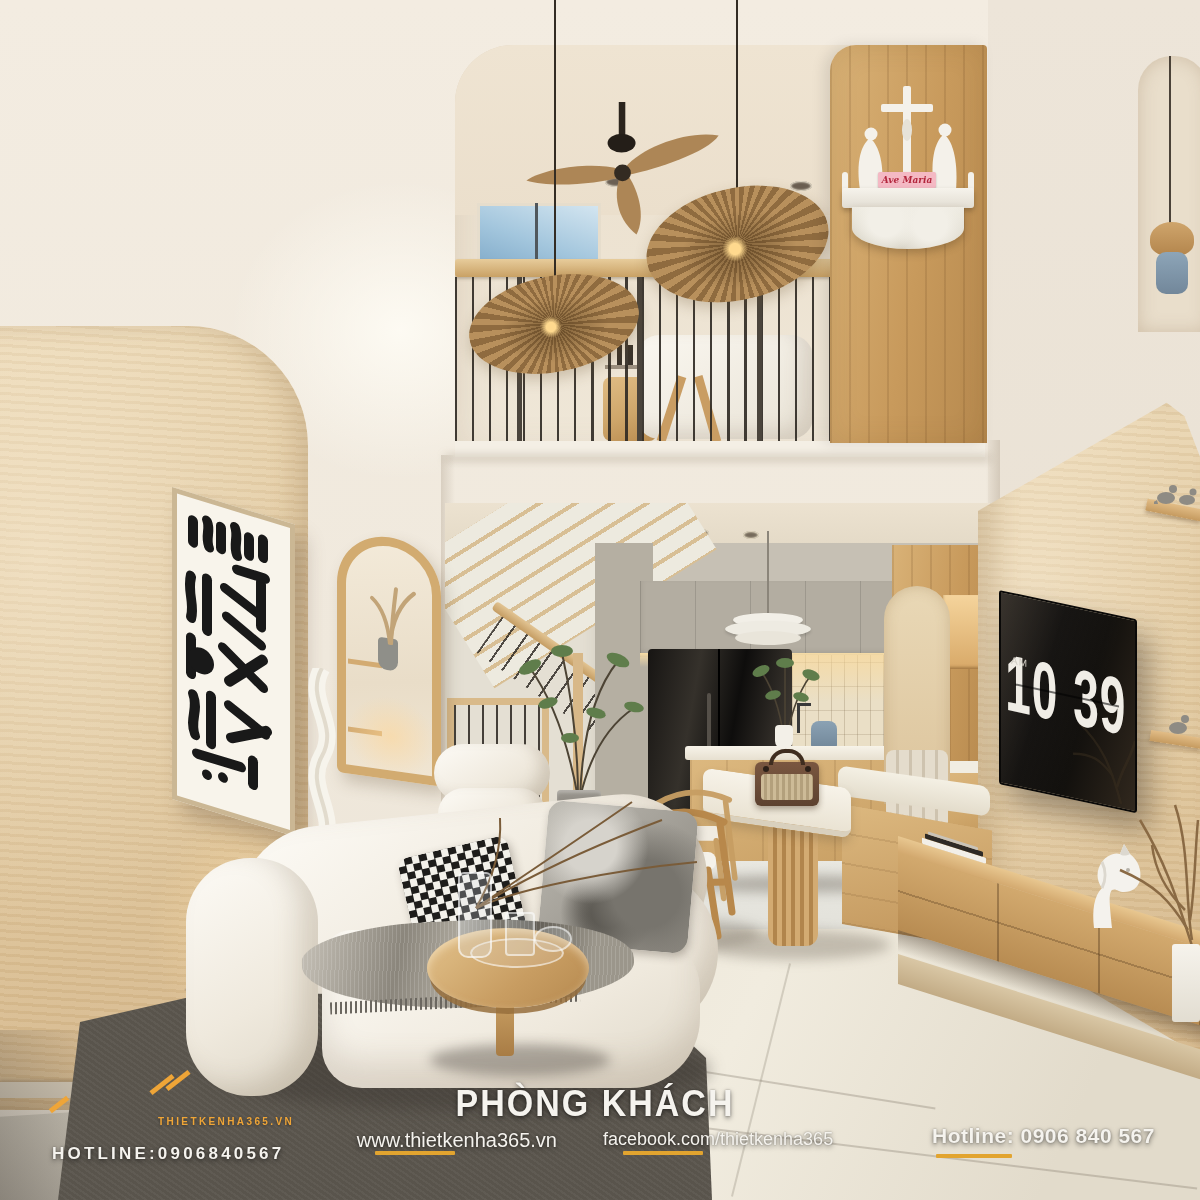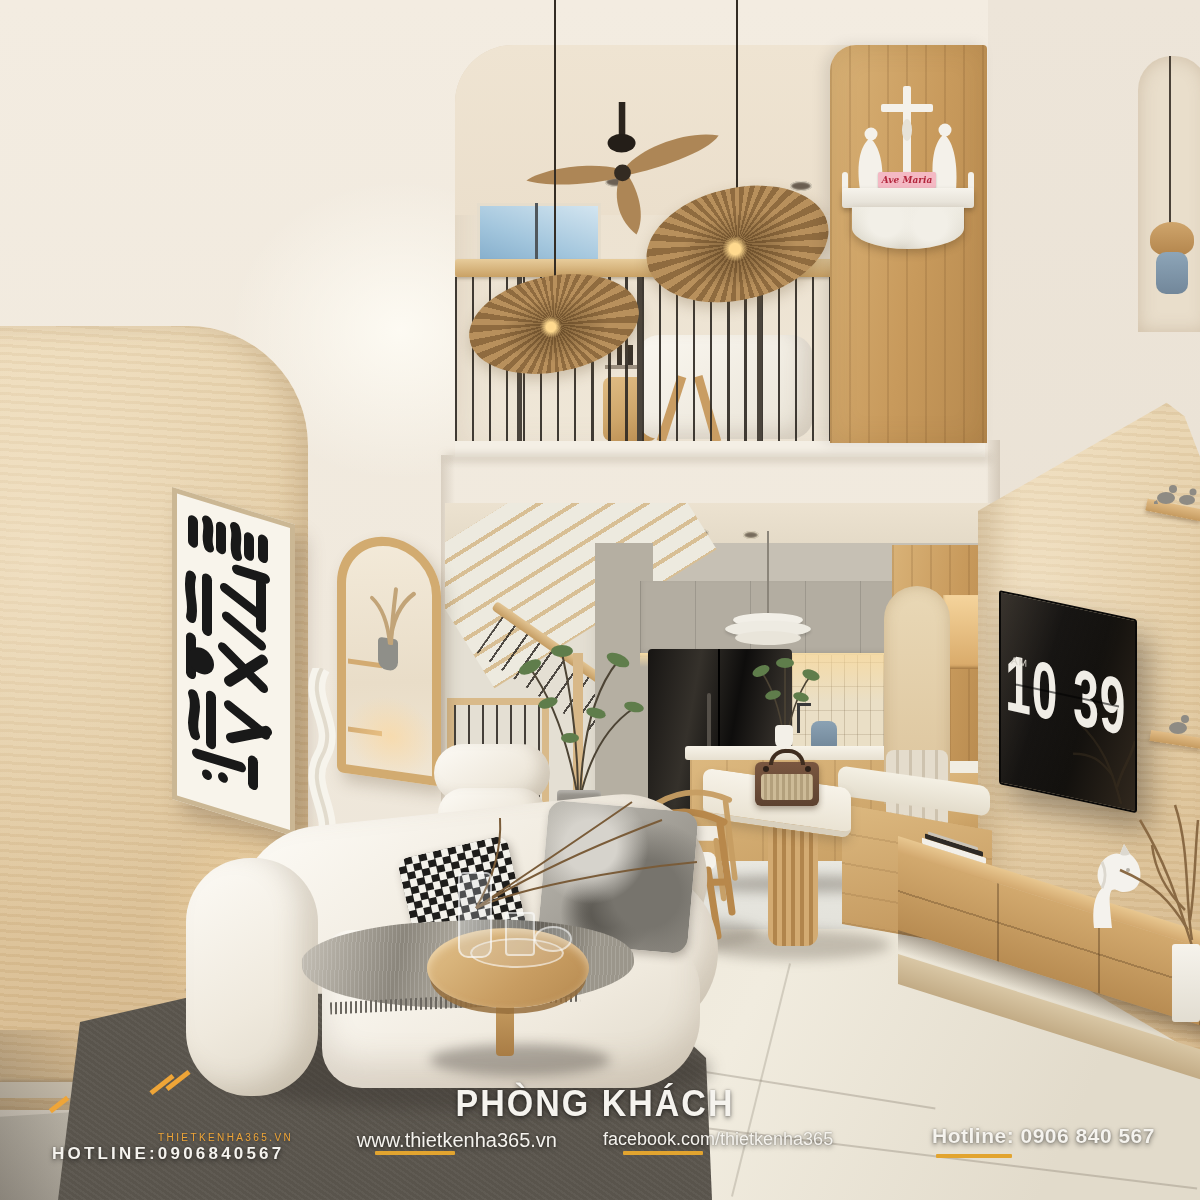--- a/index.html
+++ b/index.html
@@ -473,21 +473,21 @@
        border:2px solid rgba(255,255,255,.6);background:rgba(225,232,238,.25);"></div>
   <div class="a" style="left:505px;top:912px;width:26px;height:40px;border-radius:4px;
        border:2px solid rgba(255,255,255,.55);background:rgba(225,232,238,.22);"></div>
   <div class="a" style="left:534px;top:926px;width:34px;height:22px;border-radius:50%;
        border:2px solid rgba(255,255,255,.55);background:rgba(225,232,238,.22);"></div>
 
   <div class="a" style="left:52px;top:1080px;width:300px;height:112px;">
     <div style="position:absolute;left:96px;top:2px;width:28px;height:5px;background:#EFA537;transform:rotate(-38deg);"></div>
     <div style="position:absolute;left:112px;top:-2px;width:28px;height:5px;background:#EFA537;transform:rotate(-38deg);"></div>
     <div style="position:absolute;left:-4px;top:22px;width:22px;height:5px;background:#EFA537;transform:rotate(-38deg);"></div>
-    <div style="position:absolute;left:106px;top:52px;font-size:10px;font-weight:400;letter-spacing:2.4px;color:#EFA537;text-shadow:0 1px 3px rgba(0,0,0,.4);">THIETKENHA365.VN</div>
+    <div style="position:absolute;left:106px;top:36px;font-size:10px;font-weight:700;letter-spacing:2.4px;color:#EFA537;text-shadow:0 1px 3px rgba(0,0,0,.4);">THIETKENHA365.VN</div>
     <div class="ftxt" style="position:absolute;left:0;top:64px;font-size:17px;font-weight:700;letter-spacing:3.2px;">HOTLINE:0906840567</div>
   </div>
 
   <div class="a" style="left:300px;top:1084px;width:590px;text-align:center;">
     <div class="ftxt" style="font-size:34px;font-weight:700;letter-spacing:2px;transform:scaleY(1.06);">PHÒNG KHÁCH</div>
     <div style="display:flex;justify-content:center;gap:46px;margin-top:6px;">
       <span class="ftxt" style="font-size:20px;font-weight:400;">www.thietkenha365.vn</span>
       <span class="ftxt" style="font-size:18px;font-weight:400;">facebook.com/thietkenha365</span>
     </div>
   </div>

